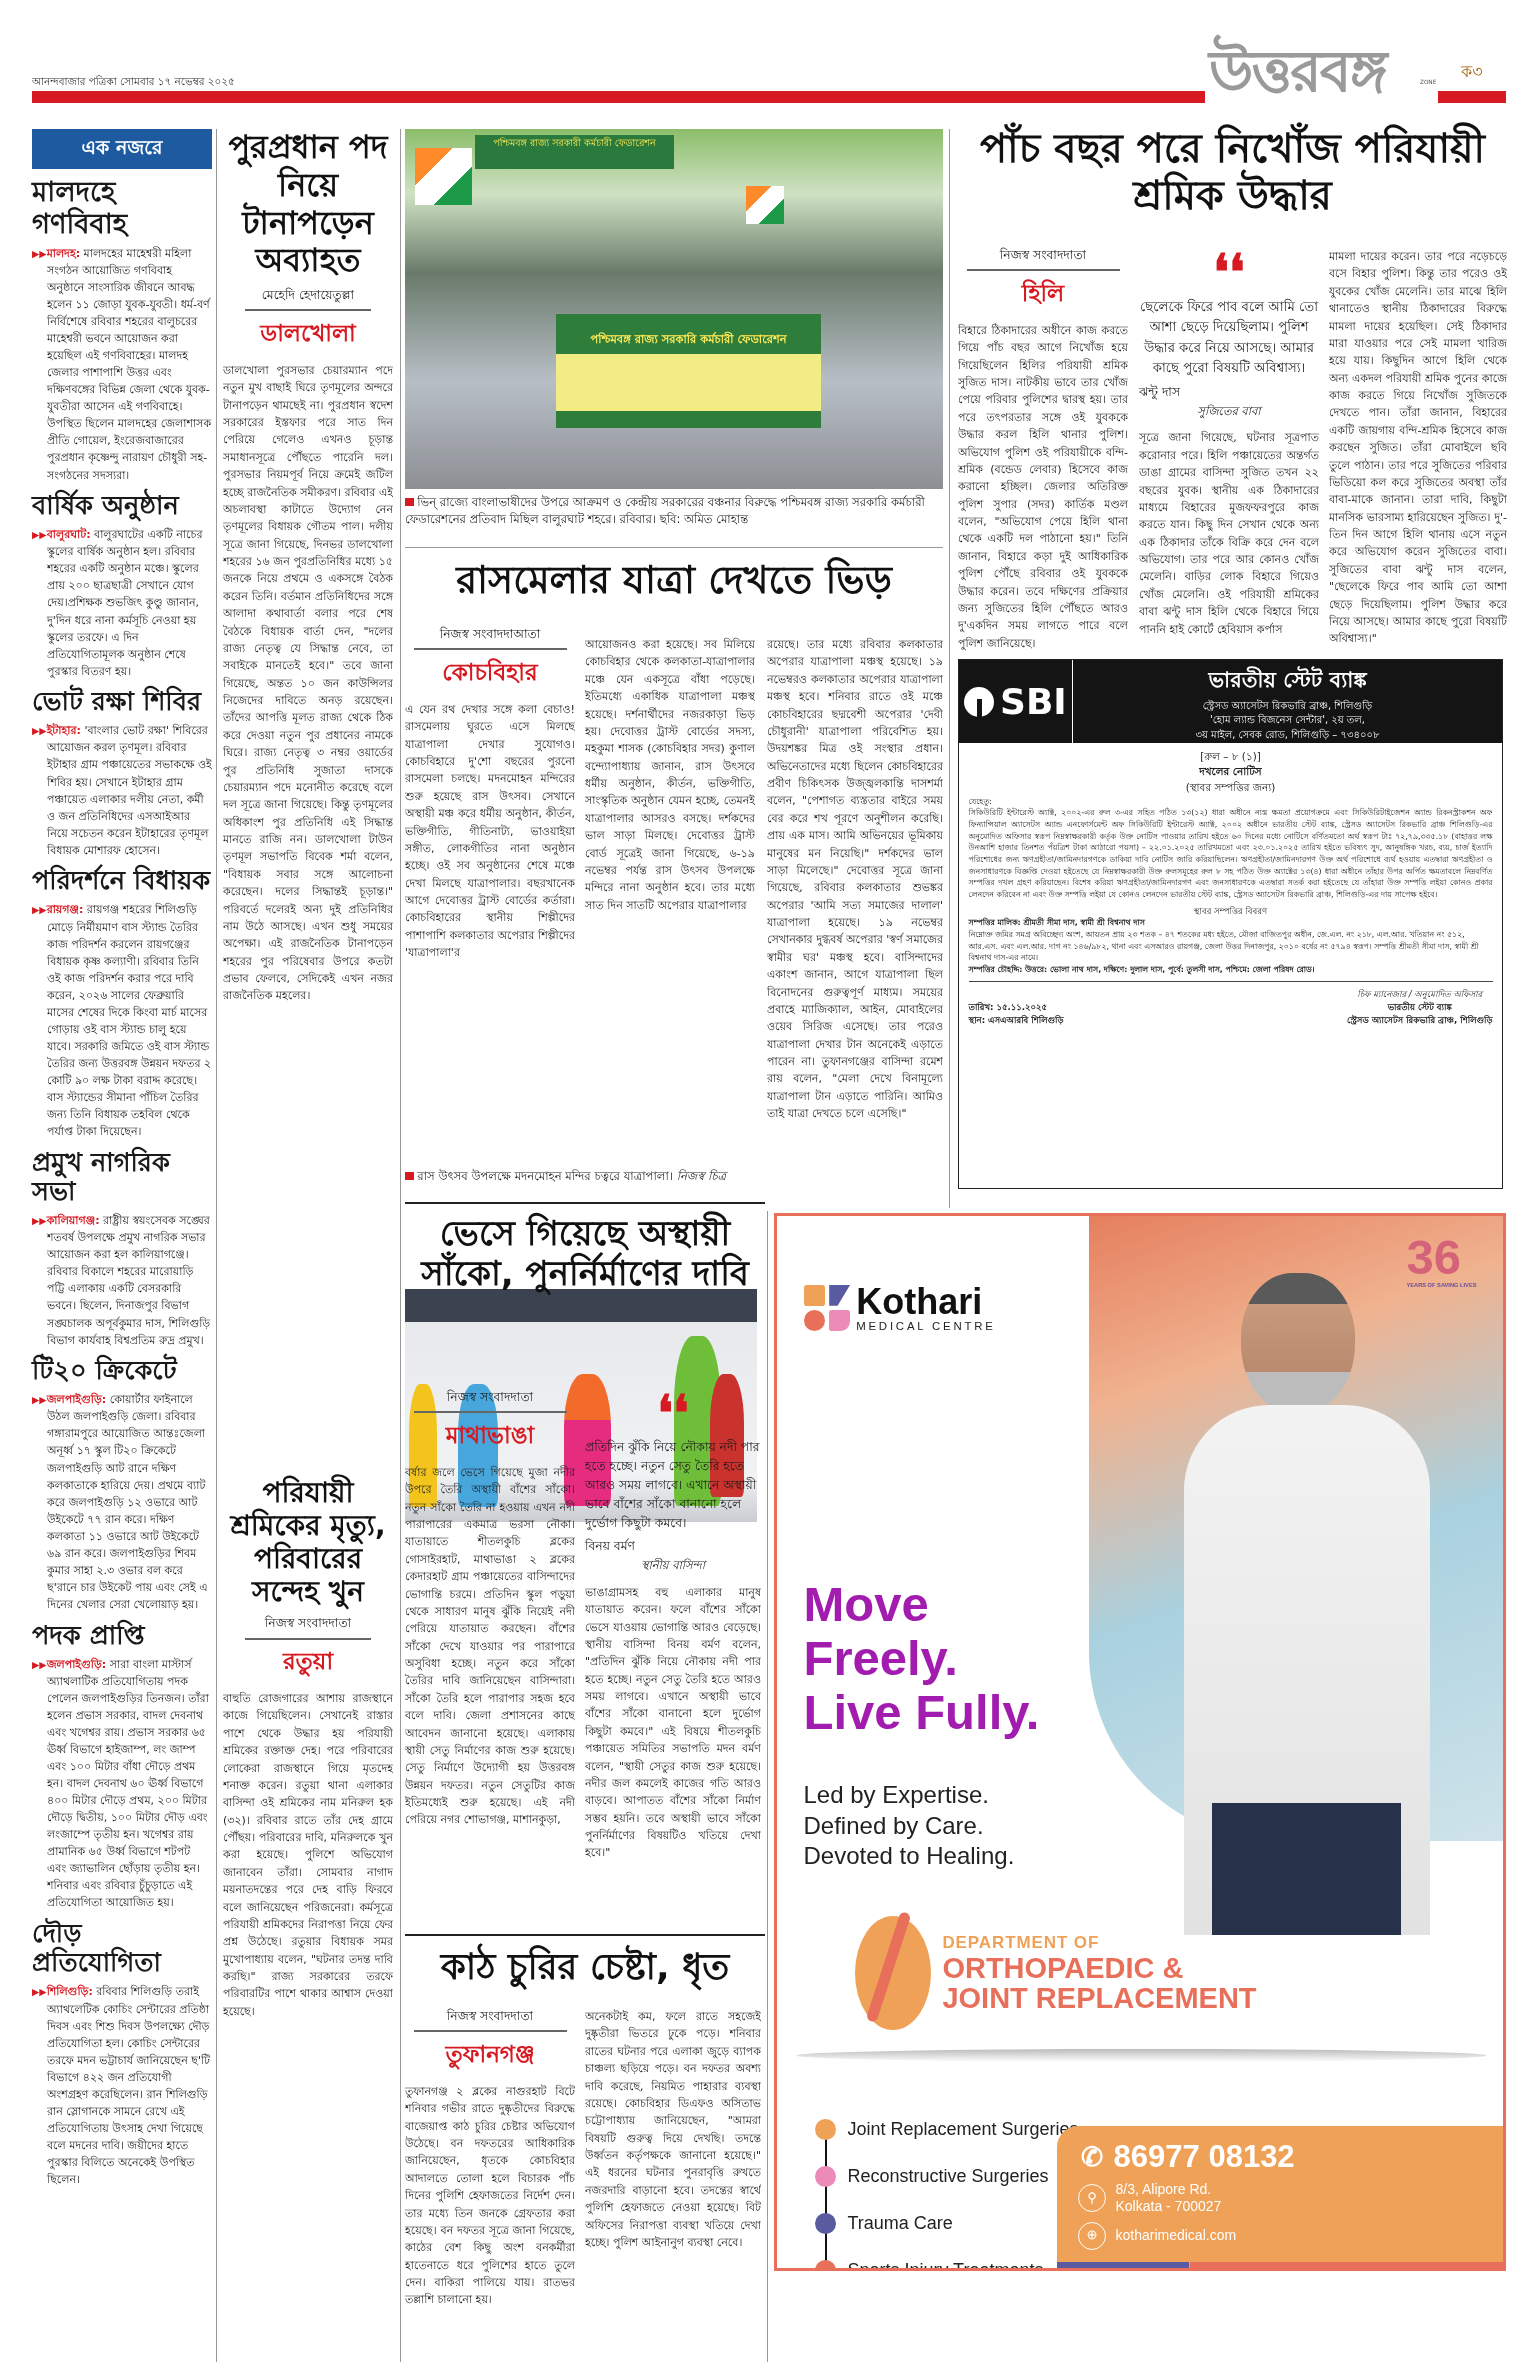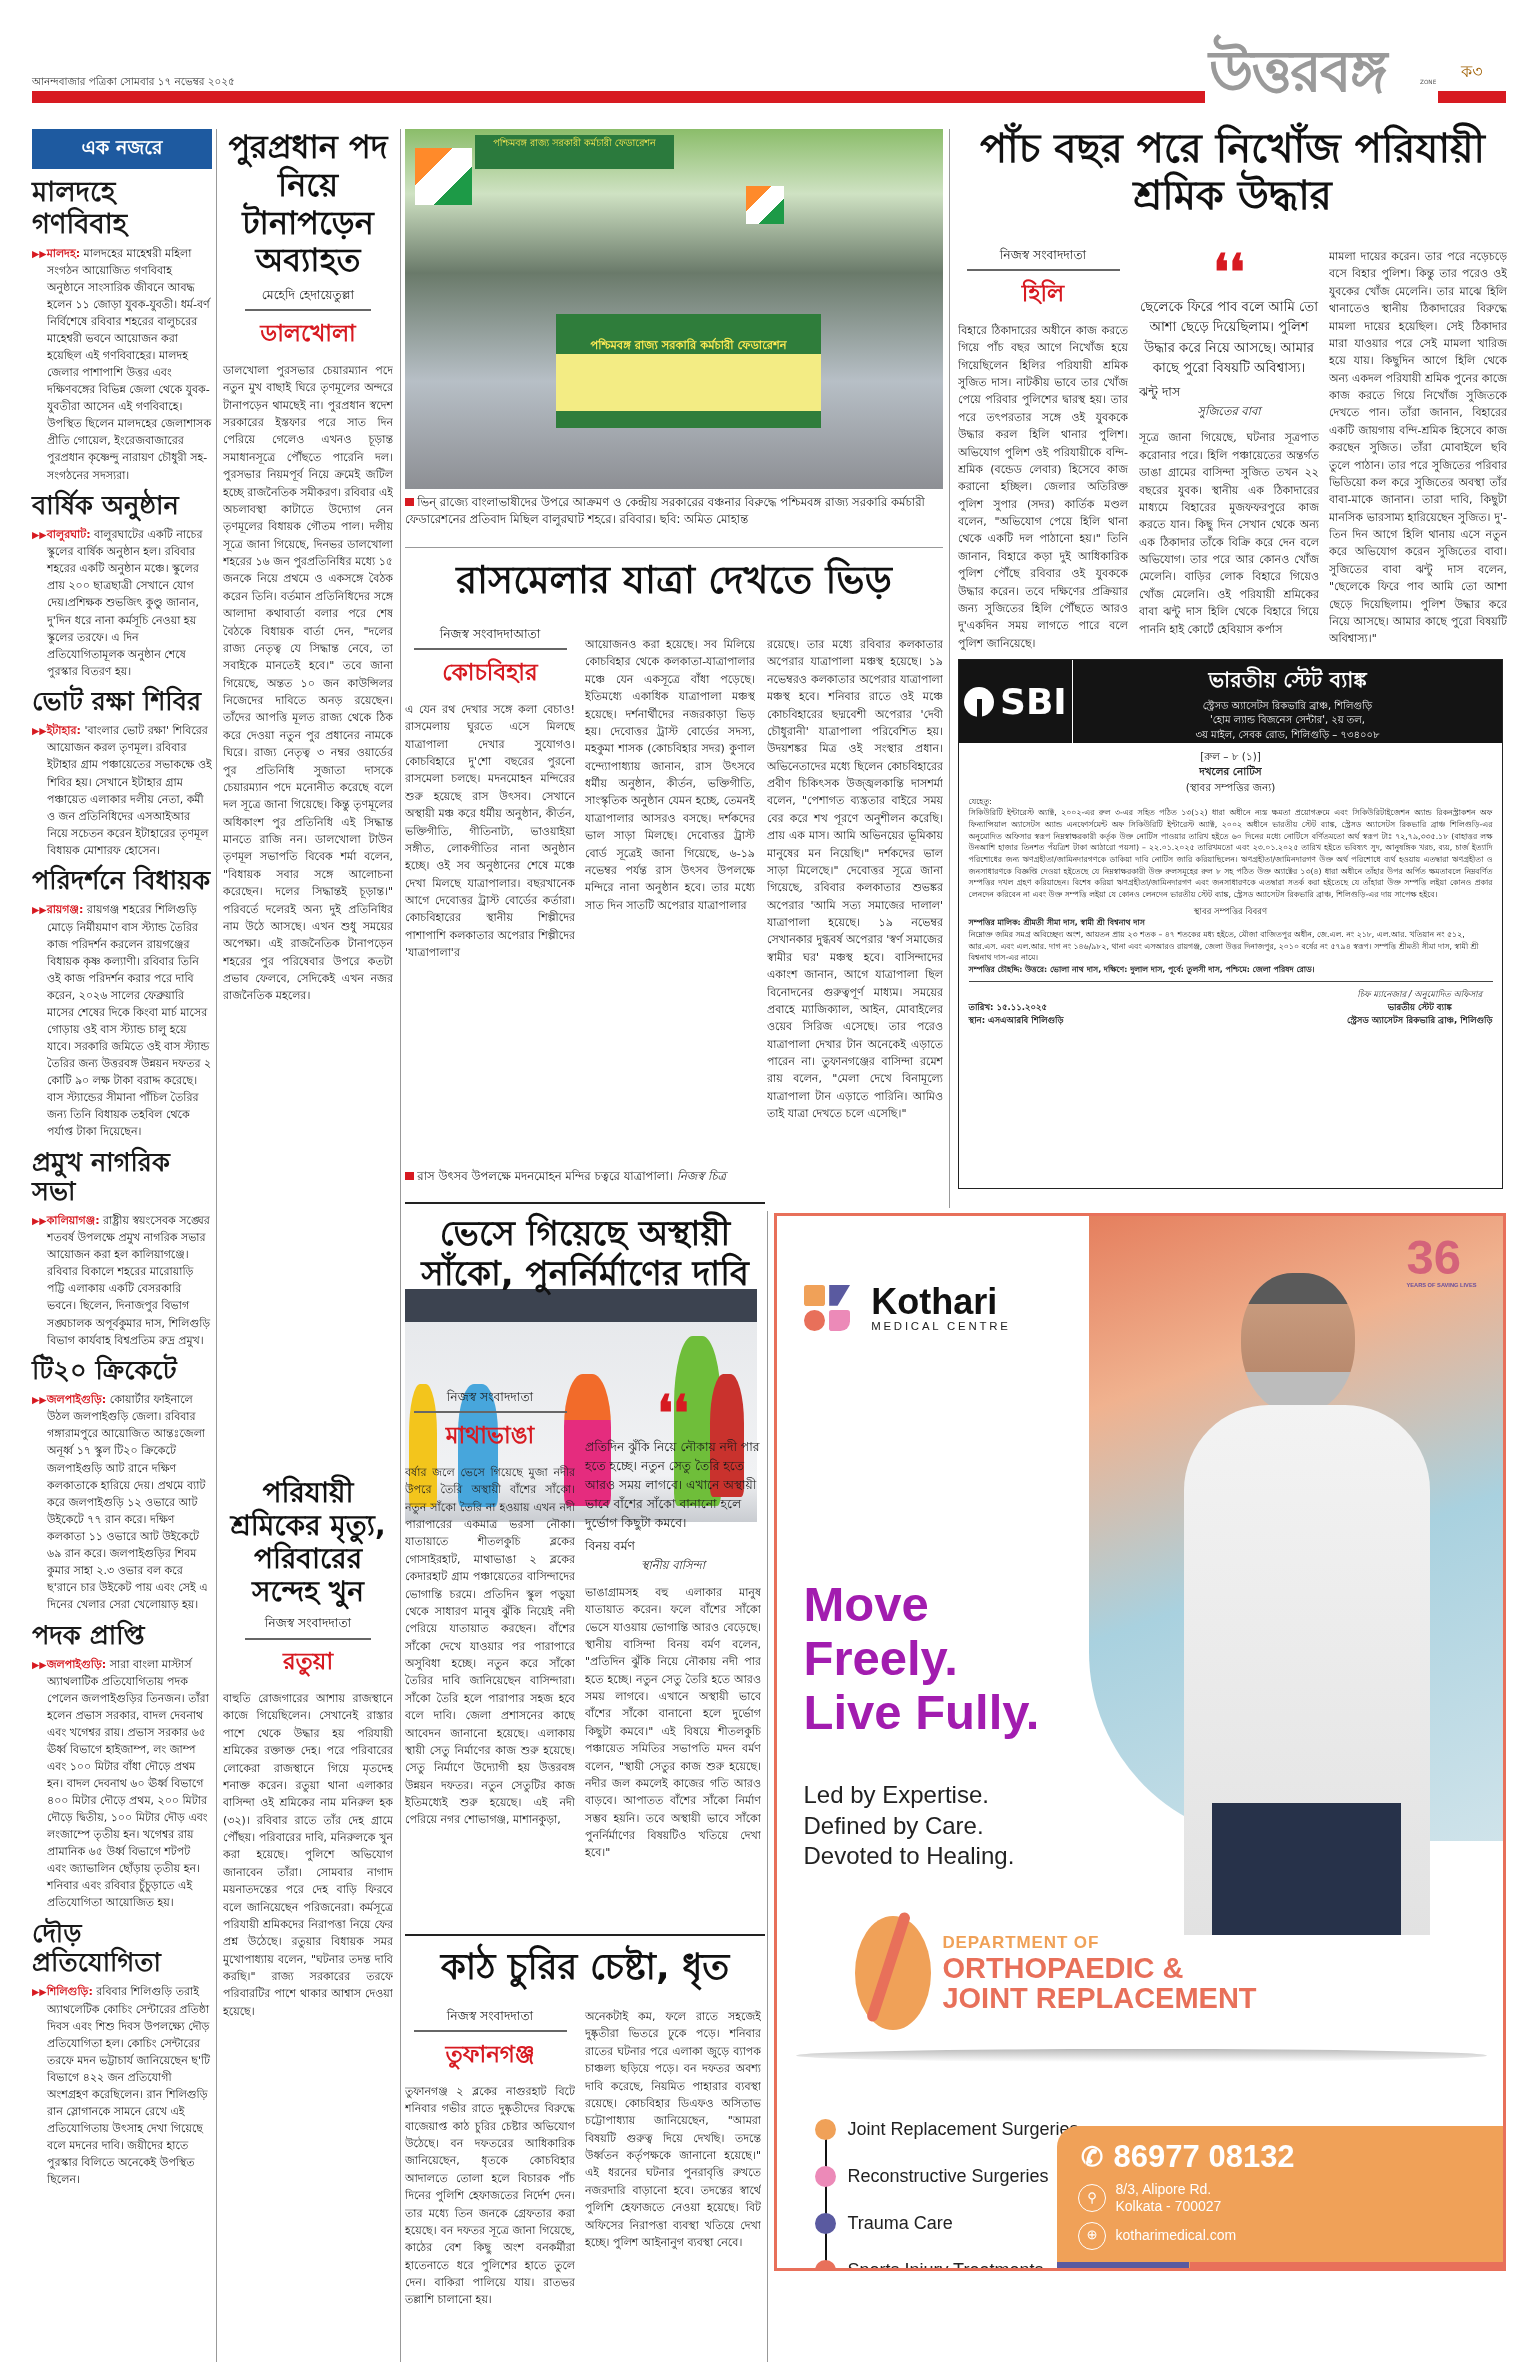--- a/index.html
+++ b/index.html
@@ -30,21 +30,21 @@
 .sq{display:inline-block;width:8.5px;height:8.5px;background:#d71a21;margin-right:3.8px}
 .quote-mark{color:#d71a21;font-size:49px;font-weight:bold;text-align:center;line-height:1;font-family:"DejaVu Serif",serif}
 .quote{text-align:center;font-size:13.2px;line-height:1.55}
 .quote-author{text-align:left;font-weight:normal;font-size:12.3px;margin-top:4px}
 .quote-role{text-align:center;font-style:italic;font-size:11.4px}
 
 .photo{overflow:hidden;position:relative}
 .rally{background:linear-gradient(180deg,#8bbd6a 0%,#cfe2c3 18%,#6a7a6a 40%,#b7bfc6 70%,#8d8f94 100%)}
 .banner-top{left:70px;top:5.7px;width:199px;height:34px;background:#2b7a3d;color:#ffeb55;font-size:9.5px;font-weight:normal;text-align:center;line-height:15px}
 .banner-main{left:151px;top:185px;width:265px;height:114px;background:linear-gradient(180deg,#2f7d3b 0%,#2f7d3b 35%,#f3ec84 35%,#f3ec84 85%,#2f7d3b 85%)}
-.banner-main span{display:block;color:#ffeb55;font-weight:bold;font-size:11.4px;text-align:center;padding-top:23px}
+.banner-main span{display:block;color:#ffeb55;font-weight:bold;font-size:11.4px;text-align:center;padding-top:17px}
 .flag{position:absolute;width:57px;height:57px;background:linear-gradient(135deg,#ff8a2a 0 33%,#fff 33% 66%,#1d9a47 66%)}
 .stage{background:linear-gradient(180deg,#3c4350 0%,#3c4350 14%,#e7e9ec 14%,#f1f2f4 80%,#c9ccd1 100%)}
 .actor{position:absolute;border-radius:40% 40% 8% 8%}
 
 .sbi{left:958px;top:659px;width:545px;height:530px;border:1.9px solid #222}
 .sbi-head{height:83px;background:#141414;color:#fff;display:flex}
 .sbi-logo{width:114px;border-right:1.9px solid #fff;font-size:36px;font-weight:bold;display:flex;align-items:center;justify-content:center;gap:5.7px}
 .sbi-logo .circle{width:30px;height:30px;border-radius:50%;background:#fff;position:relative}
 .sbi-logo .circle:after{content:"";position:absolute;left:12.3px;top:12.3px;width:5.7px;height:21px;background:#141414}
 .sbi-title{flex:1;text-align:center;padding-top:3.8px}
@@ -53,21 +53,21 @@
 .sbi-body{padding:5.7px 9.5px;font-size:7.8px;line-height:1.5;color:#222}
 .sbi-center{text-align:center;font-size:10.4px;line-height:1.5}
 .sbi-foot{border-top:0.9px solid #444;margin-top:5.7px;padding-top:5.7px;display:flex;justify-content:space-between;font-size:8.5px}
 
 .ad{left:774px;top:1213px;width:732px;height:1058px;border:3.8px solid #e8705a;background:#fff;overflow:hidden}
 .ad-sky{position:absolute;left:312px;top:0;width:416px;height:625px;background:linear-gradient(160deg,#e57f5e 0%,#f0b28f 25%,#a9d1df 55%,#cfe3ea 100%);border-radius:0 0 0 189px}
 .ad-man{position:absolute;left:407px;top:57px;width:246px;height:662px}
 .ad-head{position:absolute;left:57px;top:0;width:114px;height:142px;border-radius:45% 45% 50% 50%;background:linear-gradient(180deg,#5a5a5a 0 22%,#c79a7d 22%,#b98a6e 70%,#bcbcbc 70%)}
 .ad-body{position:absolute;left:0;top:132px;width:246px;height:530px;background:linear-gradient(180deg,#f3f3f3,#e2e2e2);border-radius:85px 85px 0 0}
 .ad-pants{position:absolute;left:28px;top:530px;width:189px;height:132px;background:#27324a}
-.ad-logo{position:absolute;left:26.5px;top:68px;display:flex;align-items:center;gap:21px}
+.ad-logo{position:absolute;left:26.5px;top:68px;display:flex;align-items:center;gap:6px}
 .logo-grid{display:grid;grid-template-columns:21px 21px;grid-gap:4.7px}
 .lg{width:21px;height:21px}
 .ad-brand{font-size:36px;font-weight:bold;color:#111;line-height:1;font-family:"Liberation Sans",sans-serif}
 .ad-brand-sub{font-size:11.4px;letter-spacing:2.8px;color:#222;font-family:"Liberation Sans",sans-serif}
 .ad-36{position:absolute;right:26.5px;top:17px;font-size:49px;font-weight:bold;color:#d4637a;font-family:"Liberation Sans",sans-serif;line-height:1}
 .ad-36 small{display:block;font-size:5.7px;color:#6a4e9c;text-align:right;line-height:1.2}
 .ad-tag{position:absolute;left:26.5px;top:362px;font-family:"Liberation Sans",sans-serif;font-size:49px;font-weight:bold;line-height:1.1;color:#a21caf}
 .ad-sub{position:absolute;left:26.5px;top:564px;font-family:"Liberation Sans",sans-serif;font-size:24px;line-height:1.28;color:#222}
 .ad-dept{position:absolute;left:78px;top:700px;display:flex;align-items:center;gap:11.4px}
 .bone{width:76px;height:114px;border-radius:50%;background:#f0a158;position:relative}

